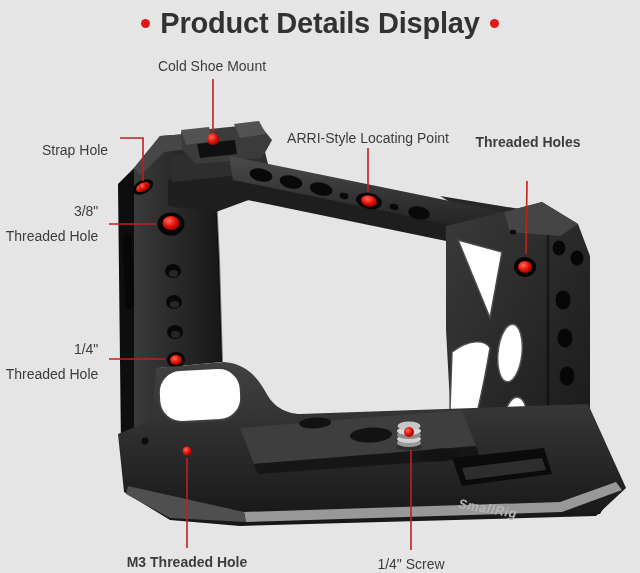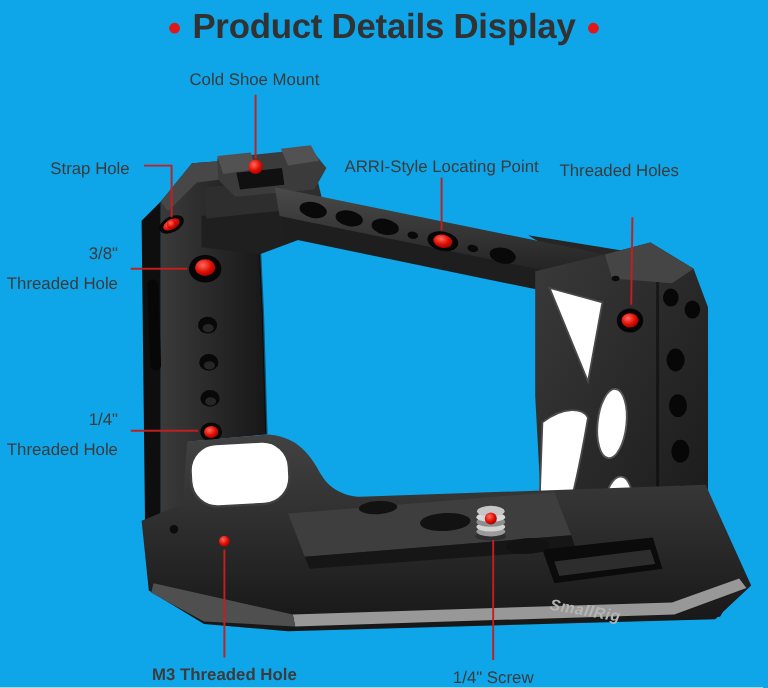--- a/index.html
+++ b/index.html
@@ -1,17 +1,17 @@
 <!DOCTYPE html>
 <html><head>
 <meta charset="utf-8">
 <style>
   html,body{margin:0;padding:0;background:#fff;}
   .stage{
-    position:relative;width:640px;height:573px;background:#0ea5e9;overflow:hidden;
+    position:relative;width:640px;height:573px;background:#e5e5e5;overflow:hidden;
     font-family:"Liberation Sans","DejaVu Sans",sans-serif;
   }
   .title-row{
     position:absolute;top:3px;left:0;width:640px;height:40px;
     display:flex;align-items:center;justify-content:center;gap:10px;
   }
   .title-row h1{
     margin:0;font-size:29px;font-weight:700;color:#323232;letter-spacing:-0.2px;
   }
   .title-dot{
@@ -166,35 +166,35 @@
     <g>
       <circle cx="213" cy="139" r="6" fill="url(#redDot)"></circle>
       <circle cx="143" cy="187" r="4" fill="url(#redDot)"></circle>
       <circle cx="187" cy="451" r="4.5" fill="url(#redDot)"></circle>
       <circle cx="409" cy="432" r="5" fill="url(#redDot)"></circle>
     </g>
   </svg>
 
   <div class="callout center" style="left:212px;top:56px;">Cold Shoe Mount</div>
 
-  <div class="callout center" style="left:75px;top:130px;">Strap Hole</div>
+  <div class="callout center" style="left:75px;top:140px;">Strap Hole</div>
 
   <div class="callout center two-line" style="left:52px;top:199px;">
     <div>3/8"</div>
     <div>Threaded Hole</div>
   </div>
 
   <div class="callout center two-line" style="left:52px;top:337px;">
     <div>1/4"</div>
     <div>Threaded Hole</div>
   </div>
 
   <div class="callout center" style="left:368px;top:128px;">ARRI-Style Locating Point</div>
 
-  <div class="callout center wide-line" style="left:516px;top:127px;">
+  <div class="callout center wide-line" style="left:528px;top:127px;font-weight:bold;">
     <div>Threaded Holes</div>
   </div>
 
   <div class="callout center" style="left:187px;top:552px;font-weight:bold;">M3 Threaded Hole</div>
 
   <div class="callout center" style="left:411px;top:554px;">1/4" Screw</div>
 
 </div>
 
 </body></html>

